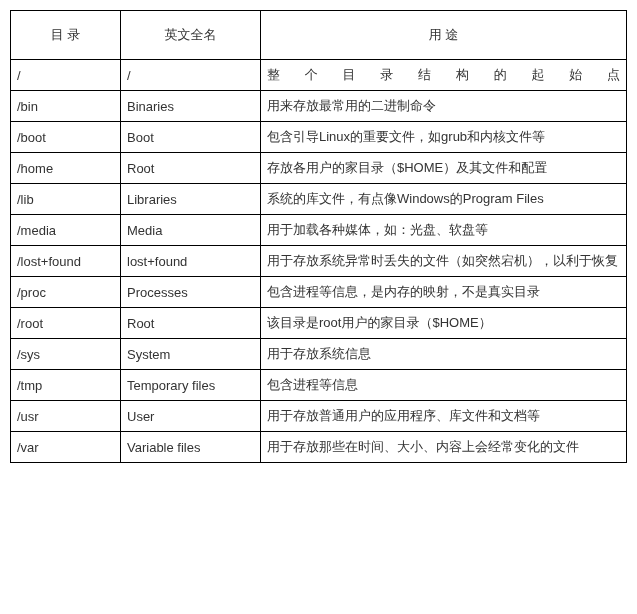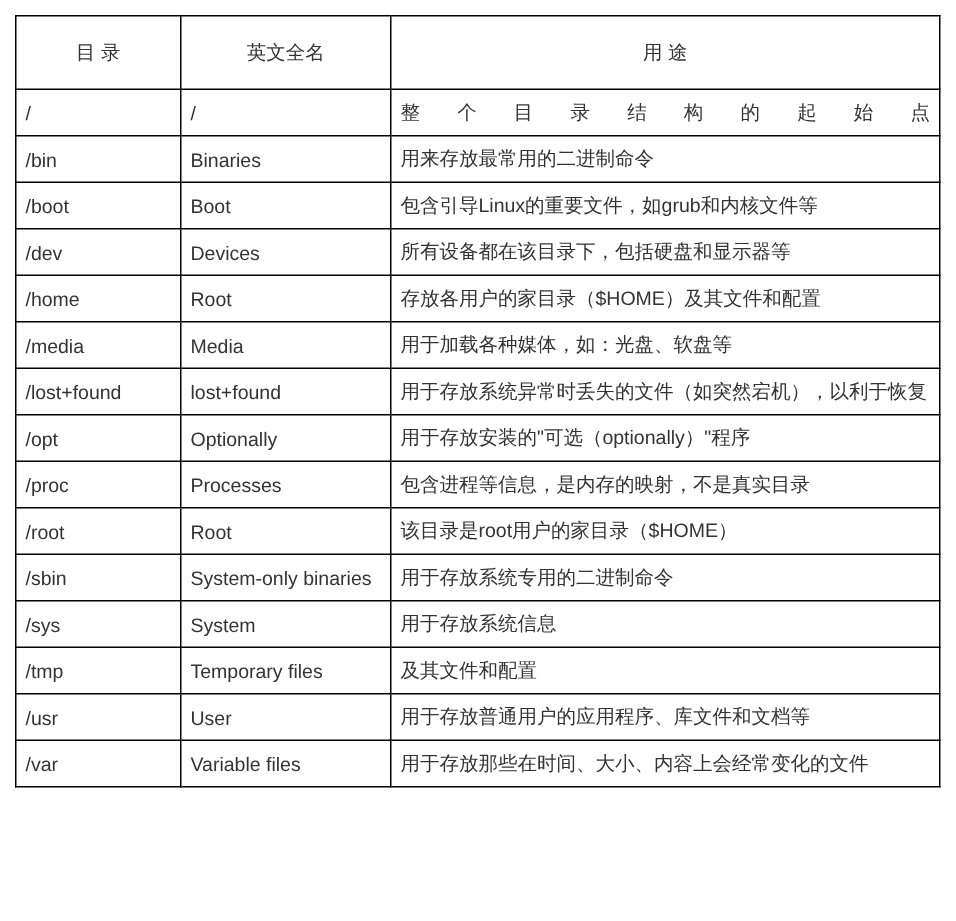--- a/index.html
+++ b/index.html
@@ -62,68 +62,58 @@
         <td>/bin</td>
         <td>Binaries</td>
         <td>用来存放最常用的二进制命令</td>
       </tr>
       <tr>
         <td>/boot</td>
         <td>Boot</td>
         <td>包含引导Linux的重要文件，如grub和内核文件等</td>
       </tr>
       <tr>
-        <td>/dev</td>
-        <td>Devices</td>
-        <td>所有设备都在该目录下，包括硬盘和显示器等</td>
-      </tr>
-      <tr>
         <td>/home</td>
         <td>Root</td>
         <td>存放各用户的家目录（$HOME）及其文件和配置</td>
+      </tr>
+      <tr>
+        <td>/lib</td>
+        <td>Libraries</td>
+        <td>系统的库文件，有点像Windows的Program Files</td>
       </tr>
       <tr>
         <td>/media</td>
         <td>Media</td>
         <td>用于加载各种媒体，如：光盘、软盘等</td>
       </tr>
       <tr>
         <td>/lost+found</td>
         <td>lost+found</td>
         <td>用于存放系统异常时丢失的文件（如突然宕机），以利于恢复</td>
       </tr>
       <tr>
-        <td>/opt</td>
-        <td>Optionally</td>
-        <td>用于存放安装的"可选（optionally）"程序</td>
-      </tr>
-      <tr>
         <td>/proc</td>
         <td>Processes</td>
         <td>包含进程等信息，是内存的映射，不是真实目录</td>
       </tr>
       <tr>
         <td>/root</td>
         <td>Root</td>
         <td>该目录是root用户的家目录（$HOME）</td>
       </tr>
       <tr>
-        <td>/sbin</td>
-        <td>System-only binaries</td>
-        <td>用于存放系统专用的二进制命令</td>
-      </tr>
-      <tr>
         <td>/sys</td>
         <td>System</td>
         <td>用于存放系统信息</td>
       </tr>
       <tr>
         <td>/tmp</td>
         <td>Temporary files</td>
-        <td>及其文件和配置</td>
+        <td>包含进程等信息</td>
       </tr>
       <tr>
         <td>/usr</td>
         <td>User</td>
         <td>用于存放普通用户的应用程序、库文件和文档等</td>
       </tr>
       <tr>
         <td>/var</td>
         <td>Variable files</td>
         <td>用于存放那些在时间、大小、内容上会经常变化的文件</td>

